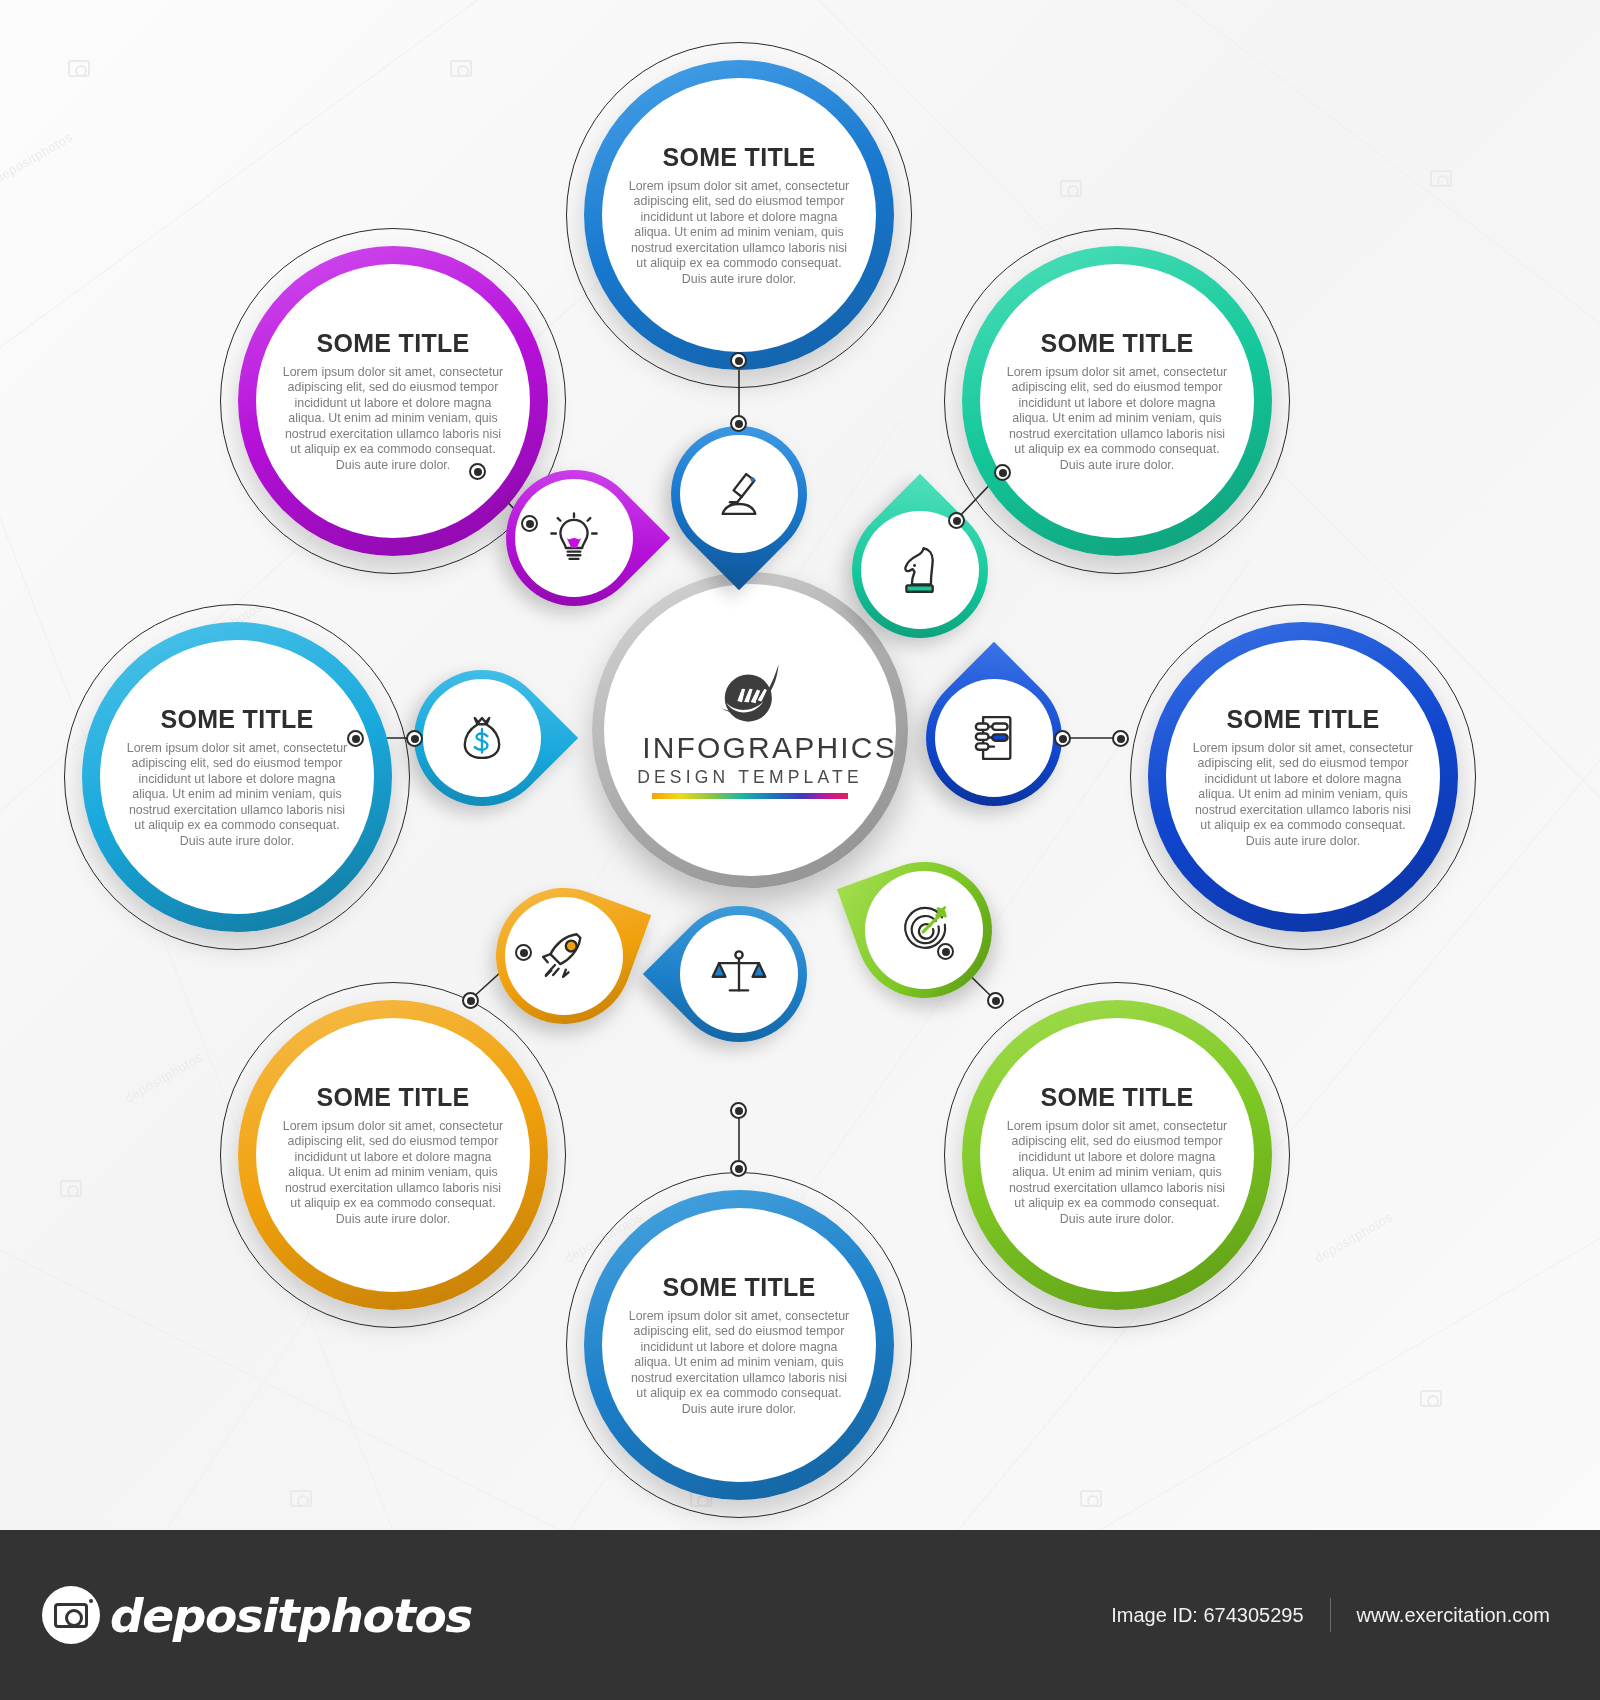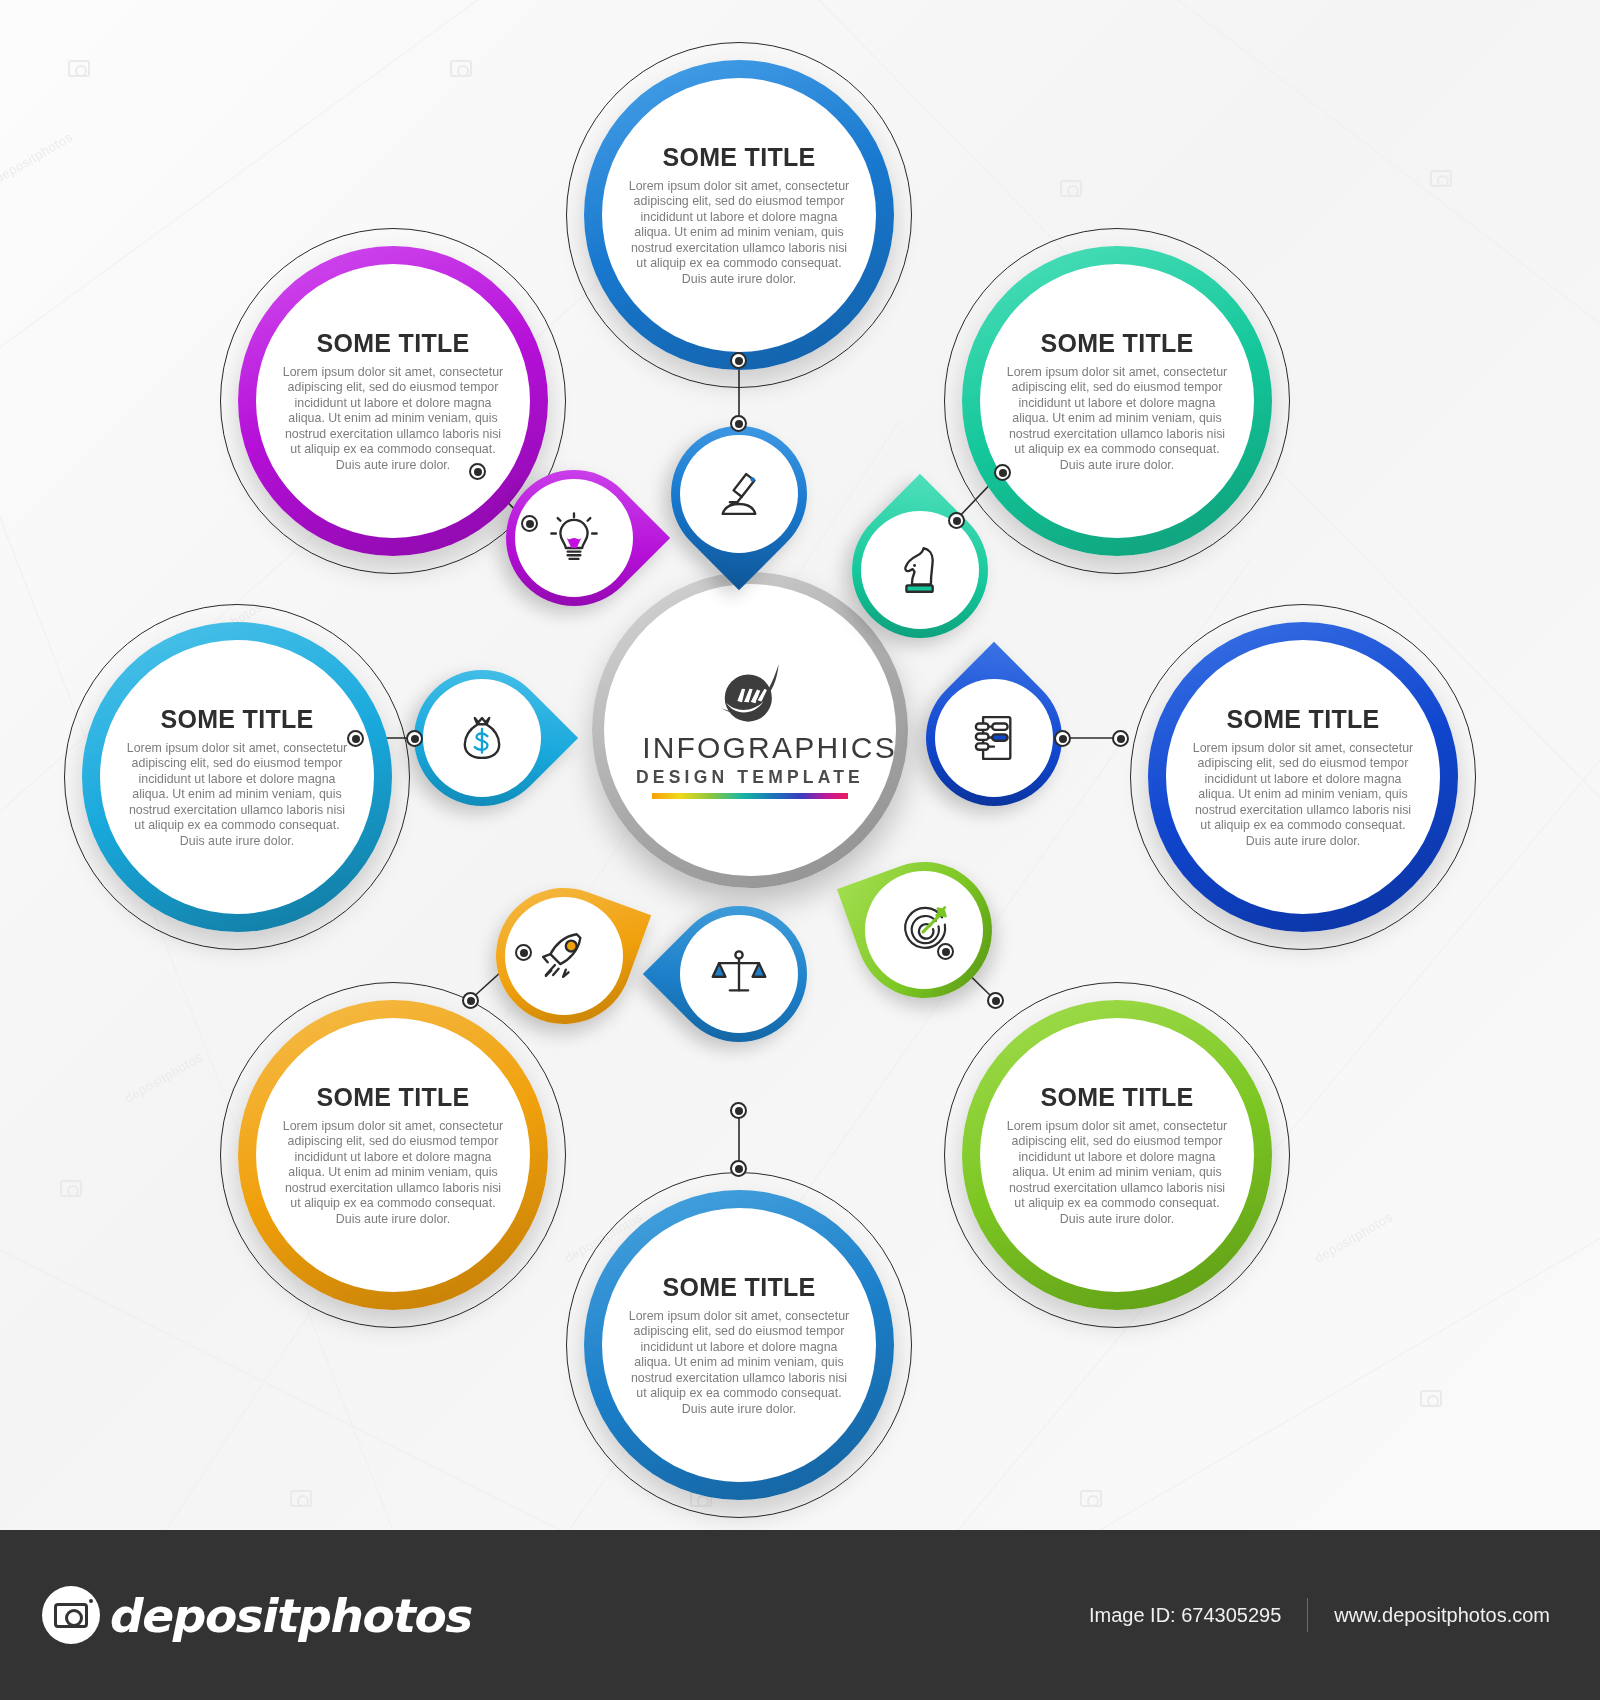--- a/index.html
+++ b/index.html
@@ -80,21 +80,21 @@
   #center .ring:after{
     content:""; position:absolute; inset:12px; border-radius:50%;
     background:#fff;
   }
   #center .inner{
     position:absolute; inset:12px; border-radius:50%;
     display:flex;flex-direction:column;align-items:center;justify-content:center;
   }
   .logomark{width:86px;height:64px;margin-bottom:6px;}
   .brand1{font-size:30px;letter-spacing:2.2px;color:#3b3b3b;font-weight:400;margin-left:39px;}
-  .brand2{font-size:17.5px;letter-spacing:4.2px;color:#4b4b4b;font-weight:bold;margin-top:2px;}
+  .brand2{font-size:17.5px;letter-spacing:4.2px;color:#4b4b4b;font-weight:normal;margin-top:2px;}
   .rainbow{
     width:196px;height:6px;margin-top:5px;
     background:linear-gradient(90deg,#f6a10a 0%,#f0d91a 14%,#8dc63f 30%,#19b6a4 46%,#1b75bb 62%,#3b3bbf 76%,#c0189a 89%,#ec1c5e 100%);
   }
 
   
   .pin{ position:absolute; width:136px; height:136px; }
   .pin .drop{
     position:absolute; inset:0; border-radius:50% 50% 50% 0;
     box-shadow:0 10px 18px rgba(0,0,0,.2);
@@ -422,15 +422,15 @@
   <div class="logo">
     <div class="camicon">
       <div class="body"></div>
       <div class="dotTop"></div>
     </div>
     <div class="wordmark">depositphotos</div>
   </div>
   <div class="meta">
     <span>Image ID: 674305295</span>
     <span class="sep"></span>
-    <span>www.depositphotos.com</span>
+    <span>www.exercitation.com</span>
   </div>
 </div>
 
 </body></html>

